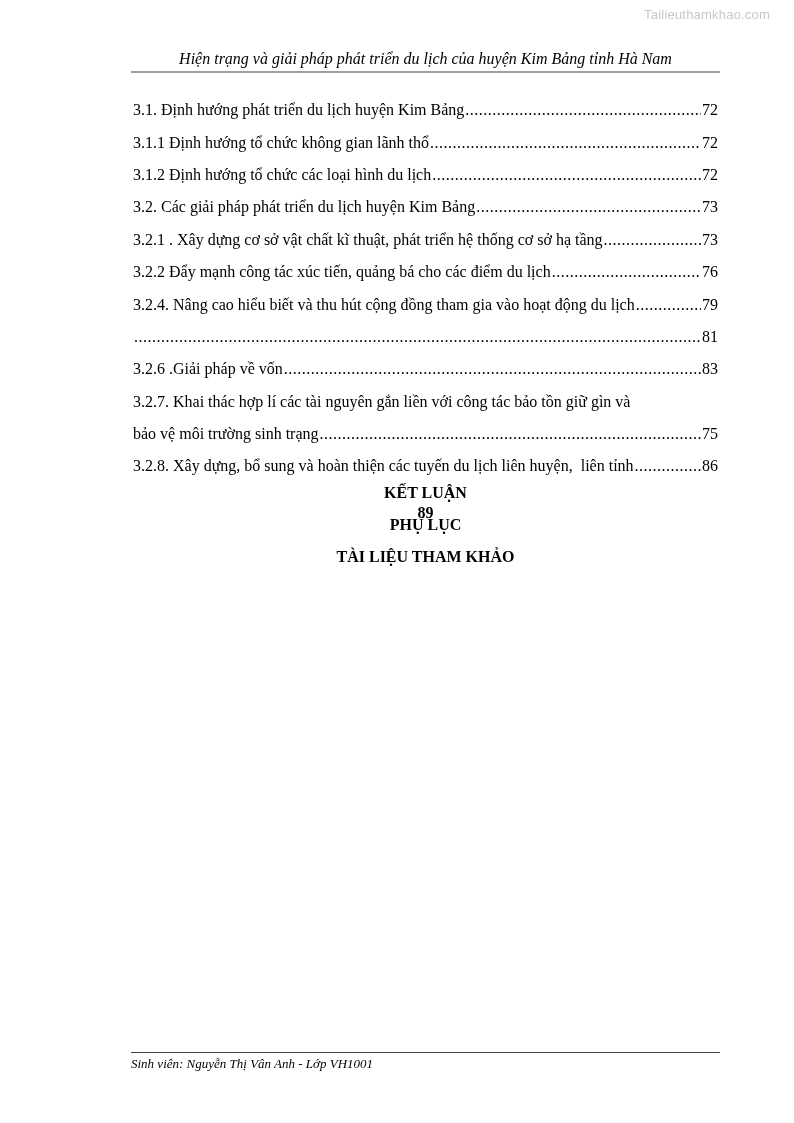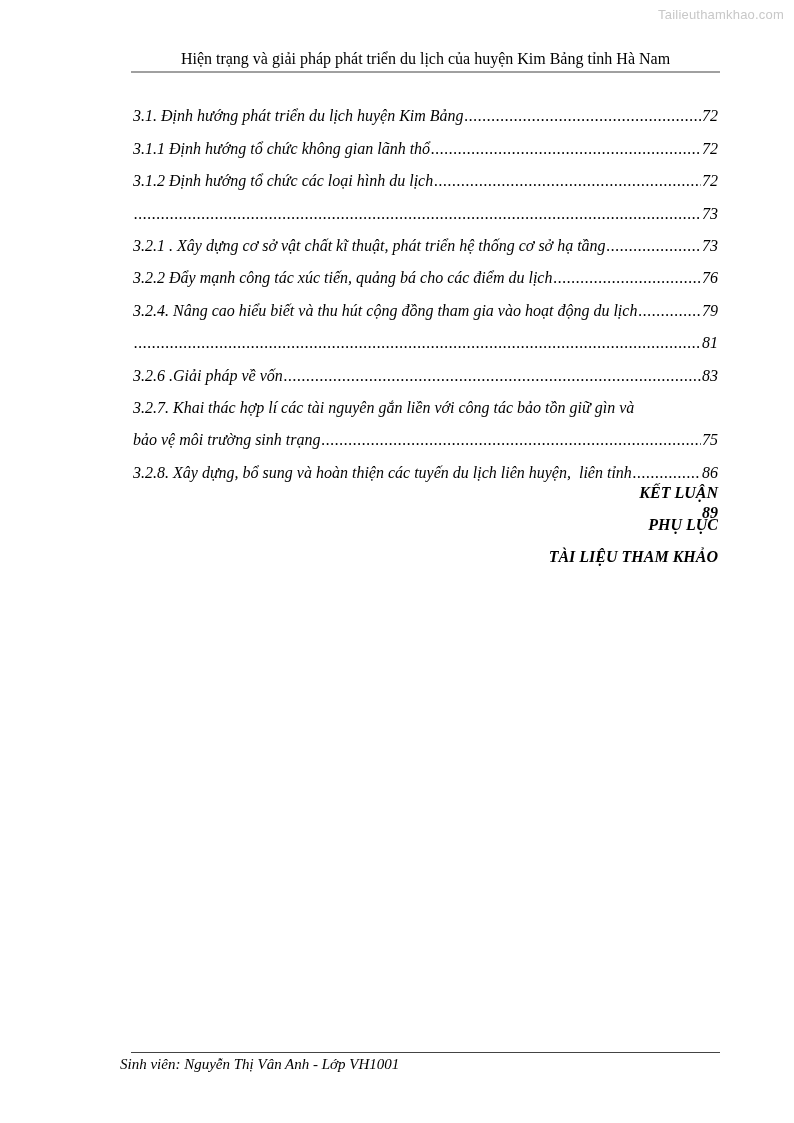--- a/index.html
+++ b/index.html
@@ -1,32 +1,32 @@
 <!DOCTYPE html>
 <html><head>
 <meta charset="utf-8">
 <style>
   html, body { margin:0; padding:0; background:#ffffff; }
   body { width:794px; height:1123px; position:relative; overflow:hidden;
          font-family:"Liberation Serif", serif; color:#000; }
-  .watermark { position:absolute; right:10px; top:7px; font-family:"Liberation Sans", sans-serif;
+  .watermark { position:absolute; right:24px; top:7px; font-family:"Liberation Sans", sans-serif;
                font-size:13px; color:#c8c8c8; letter-spacing:0.2px; }
   .header { position:absolute; left:131px; width:589px; top:49px; text-align:center;
-            font-size:16px; line-height:20px; }
+            font-style:italic; font-size:16px; line-height:20px; }
   .header-rule { position:absolute; left:131px; width:589px; top:71px; height:0;
                  border-top:2px solid #a0a0a0; }
   .toc { position:absolute; left:133px; width:585px; top:94px; }
-  .toc-row { display:flex; align-items:flex-end; height:32.4px; font-size:16px; line-height:20px;font-style:italic; }
+  .toc-row { display:flex; align-items:center; height:32.4px; font-size:16px; line-height:20px; }
   .toc-row .label { white-space:pre; }
   .toc-row .leader { flex:1; overflow:hidden; white-space:nowrap; margin:0 1px; }
   .toc-row .leader::after { content:"....................................................................................................................................................................................................................................."; letter-spacing:0.5px; }
   .toc-row .page { white-space:nowrap; }
   .toc-row.bold { font-weight:bold;flex-direction:column; }
   .footer-rule { position:absolute; left:131px; width:589px; top:1052px; border-top:1px solid #444; }
-  .footer { position:absolute; left:120px; top:1056px; font-style:italic; font-size:15px; }
+  .footer { position:absolute; left:131px; top:1056px; font-style:italic; font-size:13px; }
 </style>
 </head>
 <body>
 
 <div class="watermark">Tailieuthamkhao.com</div>
 <div class="header">Hiện trạng và giải pháp phát triển du lịch của huyện Kim Bảng tỉnh Hà Nam</div>
 <div class="header-rule"></div>
 
 <div class="toc">
   <div class="toc-row">
@@ -38,20 +38,21 @@
       <span class="label">3.1.1 Định hướng tổ chức không gian lãnh thổ</span>
       <span class="leader"></span>
       <span class="page">72</span>
     </div>
   <div class="toc-row">
       <span class="label">3.1.2 Định hướng tổ chức các loại hình du lịch</span>
       <span class="leader"></span>
       <span class="page">72</span>
     </div>
   <div class="toc-row">
+      <span class="label">3.2. Các giải pháp phát triển du lịch huyện Kim Bảng</span>
       <span class="leader"></span>
       <span class="page">73</span>
     </div>
   <div class="toc-row">
       <span class="label">3.2.1 . Xây dựng cơ sở vật chất kĩ thuật, phát triển hệ thống cơ sở hạ tầng</span>
       <span class="leader"></span>
       <span class="page">73</span>
     </div>
   <div class="toc-row">
       <span class="label">3.2.2 Đẩy mạnh công tác xúc tiến, quảng bá cho các điểm du lịch</span>

